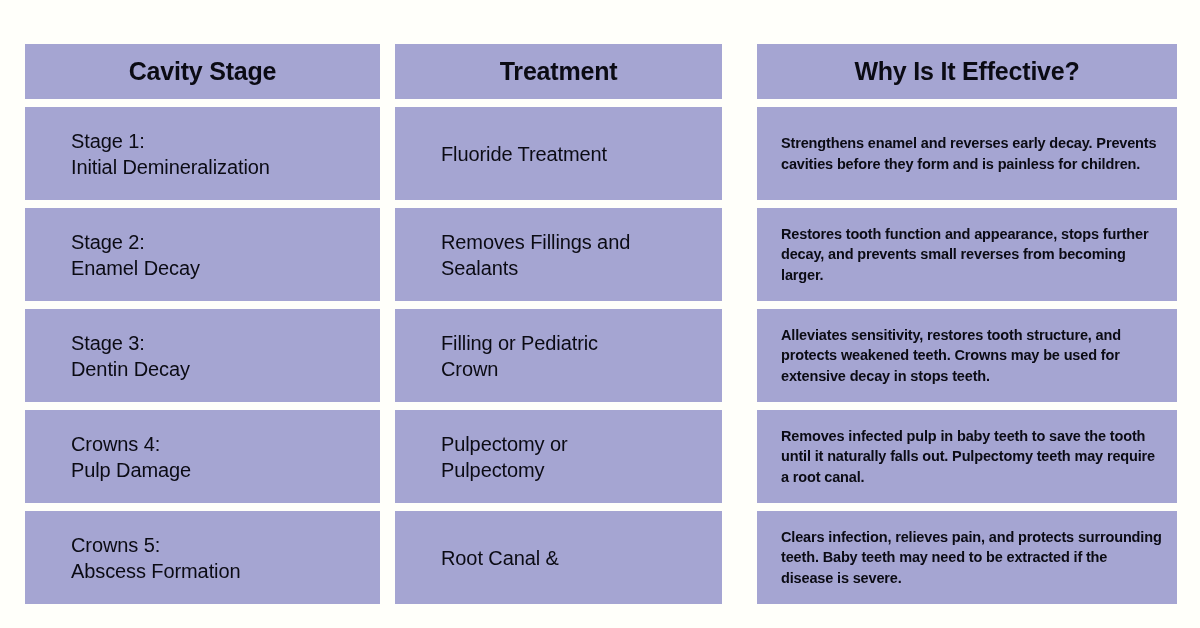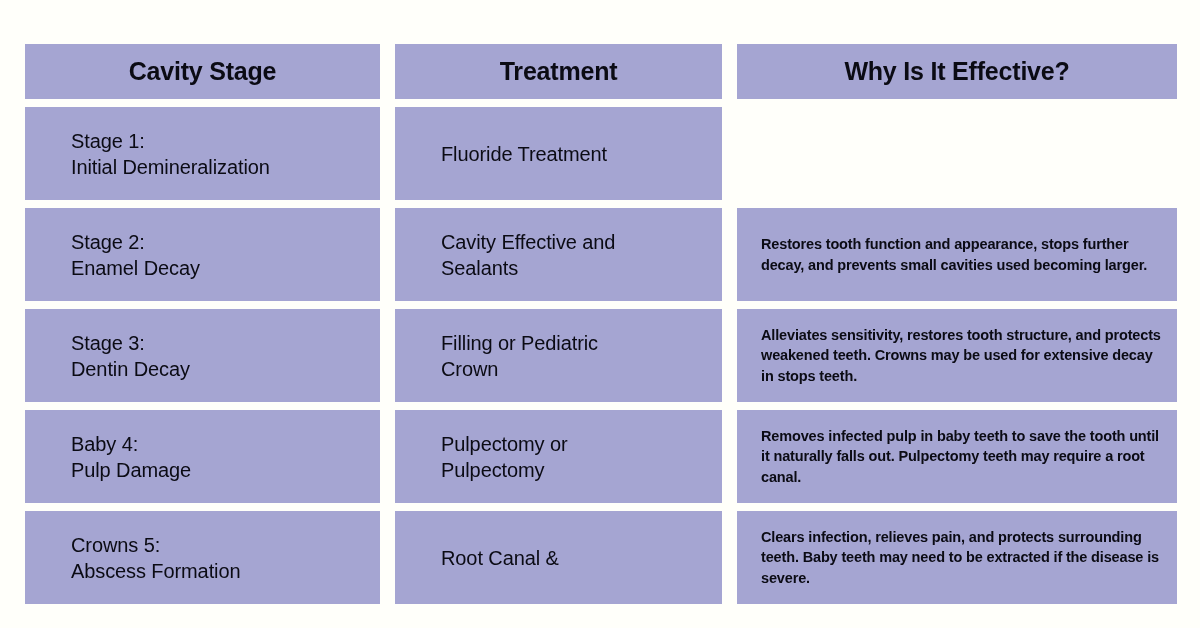--- a/index.html
+++ b/index.html
@@ -46,21 +46,21 @@
     display: flex;
     flex-direction: column;
     justify-content: center;
     color: #0b0b14;
     overflow: hidden;
   }
 
   
   .col-1 { flex: 0 0 355px; }
   .col-2 { flex: 0 0 327px; }
-  .col-3 { flex: 1 1 auto; }
+  .col-3 { flex: 1 1 auto; margin-left: 20px; }
 
   
   .header-row .cell {
     align-items: center;
     justify-content: center;
     font-size: 25px;
     font-weight: bold;
     letter-spacing: -0.2px;
     padding: 0 6px;
   }
@@ -106,53 +106,56 @@
 
     <div class="row body-row">
       <div class="cell col-1">
         <span class="line">Stage 1:</span>
         <span class="line">Initial Demineralization</span>
       </div>
       <div class="cell col-2">
         <span class="line">Fluoride Treatment</span>
 
       </div>
+      <div class="cell col-3">
+        <span class="para">Strengthens enamel and reverses early decay. Prevents cavities before they form and is painless for children.</span>
+      </div>
     </div>
 
     <div class="row body-row">
       <div class="cell col-1">
         <span class="line">Stage 2:</span>
         <span class="line">Enamel Decay</span>
       </div>
       <div class="cell col-2">
-        <span class="line">Cavity Effective and</span>
+        <span class="line">Removes Fillings and</span>
         <span class="line">Sealants</span>
       </div>
       <div class="cell col-3">
-        <span class="para">Restores tooth function and appearance, stops further decay, and prevents small cavities used becoming larger.</span>
+        <span class="para">Restores tooth function and appearance, stops further decay, and prevents small reverses from becoming larger.</span>
       </div>
     </div>
 
     <div class="row body-row">
       <div class="cell col-1">
         <span class="line">Stage 3:</span>
         <span class="line">Dentin Decay</span>
       </div>
       <div class="cell col-2">
         <span class="line">Filling or Pediatric</span>
         <span class="line">Crown</span>
       </div>
       <div class="cell col-3">
         <span class="para">Alleviates sensitivity, restores tooth structure, and protects weakened teeth. Crowns may be used for extensive decay in stops teeth.</span>
       </div>
     </div>
 
     <div class="row body-row">
       <div class="cell col-1">
-        <span class="line">Baby 4:</span>
+        <span class="line">Crowns 4:</span>
         <span class="line">Pulp Damage</span>
       </div>
       <div class="cell col-2">
         <span class="line">Pulpectomy or</span>
         <span class="line">Pulpectomy</span>
       </div>
       <div class="cell col-3">
         <span class="para">Removes infected pulp in baby teeth to save the tooth until it naturally falls out. Pulpectomy teeth may require a root canal.</span>
       </div>
     </div>

